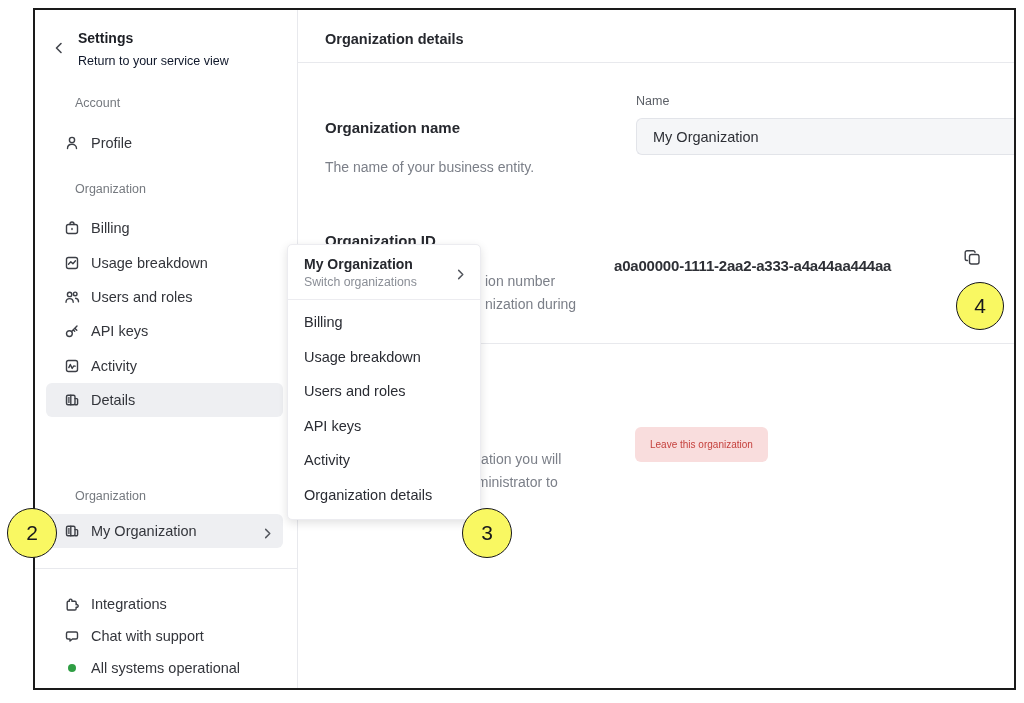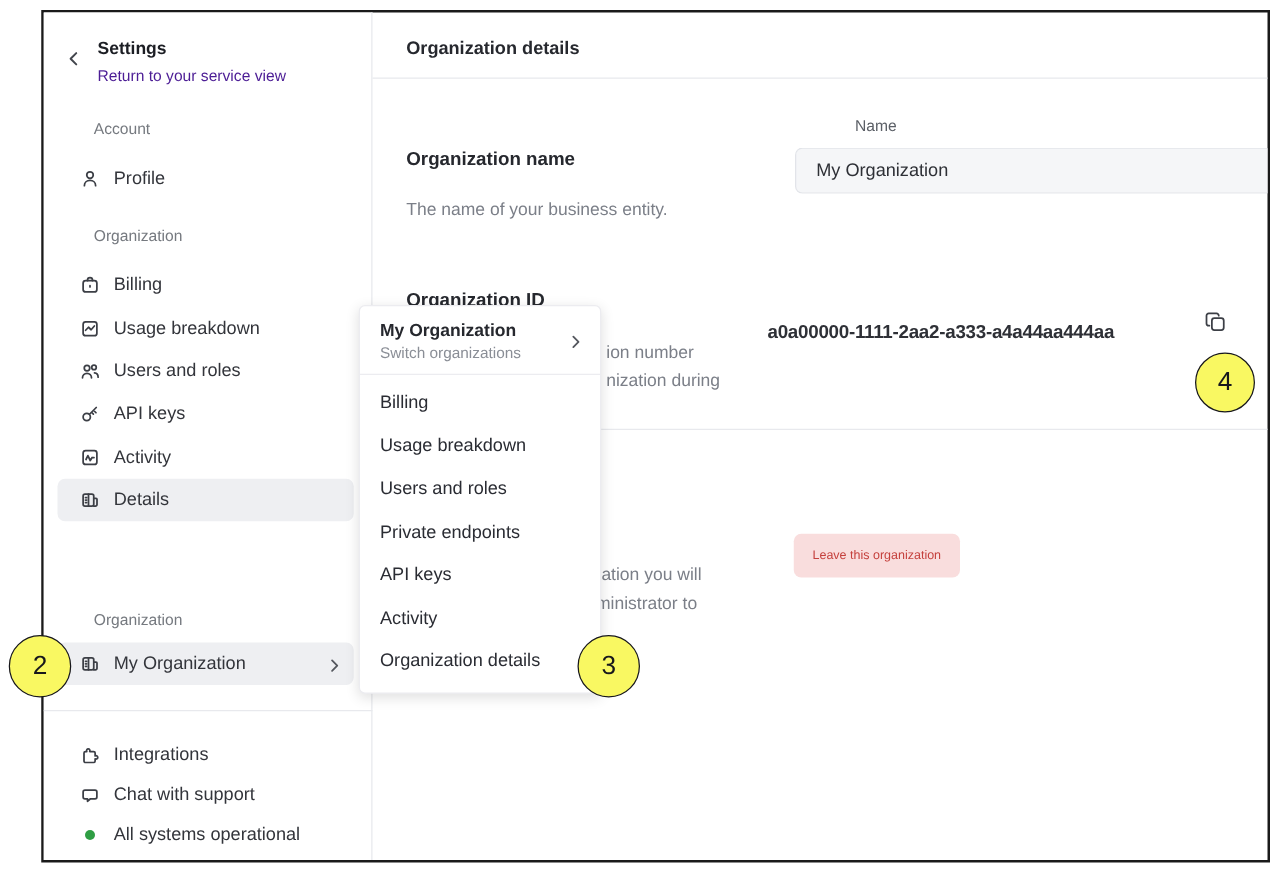--- a/index.html
+++ b/index.html
@@ -11,40 +11,40 @@
 
   
   .sidebar { position:absolute; left:0; top:0; width:263px; height:100%;
     border-right:1px solid #e8e9ed; background:#fff; }
   .icon { display:inline-flex; width:16px; height:16px; flex:0 0 16px; color:#3c3f46; }
   .icon svg { width:16px; height:16px; stroke:currentColor; fill:none;
     stroke-width:1.4; stroke-linecap:round; stroke-linejoin:round; }
   .back-chevron { position:absolute; left:18px; top:30px; width:12px; height:12px; color:#43464d; cursor:pointer; }
   .back-chevron svg { width:12px; height:12px; stroke:currentColor; fill:none; stroke-width:1.6; stroke-linecap:round; stroke-linejoin:round; }
   .sb-title { position:absolute; left:43px; top:20px; font-size:14px; font-weight:bold; color:#1c1e24; }
-  .sb-subtitle { position:absolute; left:43px; top:44px; font-size:12.5px; color:#4c1d95; }
+  .sb-subtitle { position:absolute; left:43px; top:44px; font-size:12.5px; color:#0f172a; }
   .section-label { position:absolute; left:40px; font-size:12.5px; color:#75797f; }
   .nav-item { position:absolute; left:11px; width:237px; height:34px; display:flex;
     align-items:center; gap:11px; padding:0 10px 0 18px; border-radius:6px;
     font-size:14.5px; color:#33353b; cursor:pointer; }
   .nav-item.selected { background:#eeeff2;text-align:center; }
   .nav-item .spacer { flex:1; }
   .row-chevron { width:11px; height:11px; color:#54575e; }
   .row-chevron svg { width:11px; height:11px; stroke:currentColor; fill:none; stroke-width:1.6; stroke-linecap:round; stroke-linejoin:round; }
   .sb-divider { position:absolute; left:0; top:558px; width:263px; height:1px; background:#e8e9ed; }
   .util-item { position:absolute; left:11px; width:237px; height:28px; display:flex;
     align-items:center; gap:11px; padding:0 10px 0 18px; font-size:14.5px; color:#33353b; cursor:pointer; }
   .status-dot { width:8px; height:8px; border-radius:50%; background:#2f9e44; margin:0 4px; flex:0 0 8px; }
 
   
   .main-header-title { position:absolute; left:290px; top:21px; font-size:14.5px; font-weight:bold; color:#26282e; }
   .main-header-border { position:absolute; left:263px; top:52px; width:716px; height:1px; background:#e8e9ed; }
   .h-section { font-size:15px; font-weight:bold; color:#26282e; }
   .t-desc { font-size:14px; color:#7b7f88; }
-  .field-label { position:absolute; left:601px; top:84px; font-size:12.5px; color:#5b5f66;margin-left:48px; }
+  .field-label { position:absolute; left:601px; top:84px; font-size:12.5px; color:#5b5f66; }
   .name-input { position:absolute; left:601px; top:108px; width:378px; height:37px;
     background:#f5f6f8; border:1px solid #e2e4e9; border-right:none;
     border-radius:6px 0 0 6px; display:flex; align-items:center; padding-left:16px;
     font-size:14.5px; color:#2e3036; }
   .id-value { position:absolute; left:579px; top:247px; font-size:15px; font-weight:bold;
     color:#2e3036; letter-spacing:-0.2px; }
   .copy-btn { position:absolute; left:928px; top:238px; width:20px; height:20px; color:#3c3f46; cursor:pointer; }
   .copy-btn svg { width:20px; height:20px; stroke:currentColor; fill:none; stroke-width:1.4; stroke-linecap:round; stroke-linejoin:round; }
   .mid-divider { position:absolute; left:263px; top:333px; width:716px; height:1px; background:#e8e9ed; }
   .leave-btn { position:absolute; left:600px; top:417px; height:35px; padding:0 15px;
@@ -244,21 +244,20 @@
       <span class="dd-chevron">
         <svg viewBox="0 0 12 12">
             <path d="M4 1.5L8.5 6 4 10.5"></path>
           </svg>
       </span>
     </div>
     <div class="dd-divider"></div>
     <div class="dd-item">Billing</div>
     <div class="dd-item">Usage breakdown</div>
     <div class="dd-item">Users and roles</div>
-    <div class="dd-item">Private endpoints</div>
     <div class="dd-item">API keys</div>
     <div class="dd-item">Activity</div>
     <div class="dd-item">Organization details</div>
   </div>
 
   <div class="badge badge-2">2</div>
   <div class="badge badge-3">3</div>
   <div class="badge badge-4">4</div>
 
 </div>

